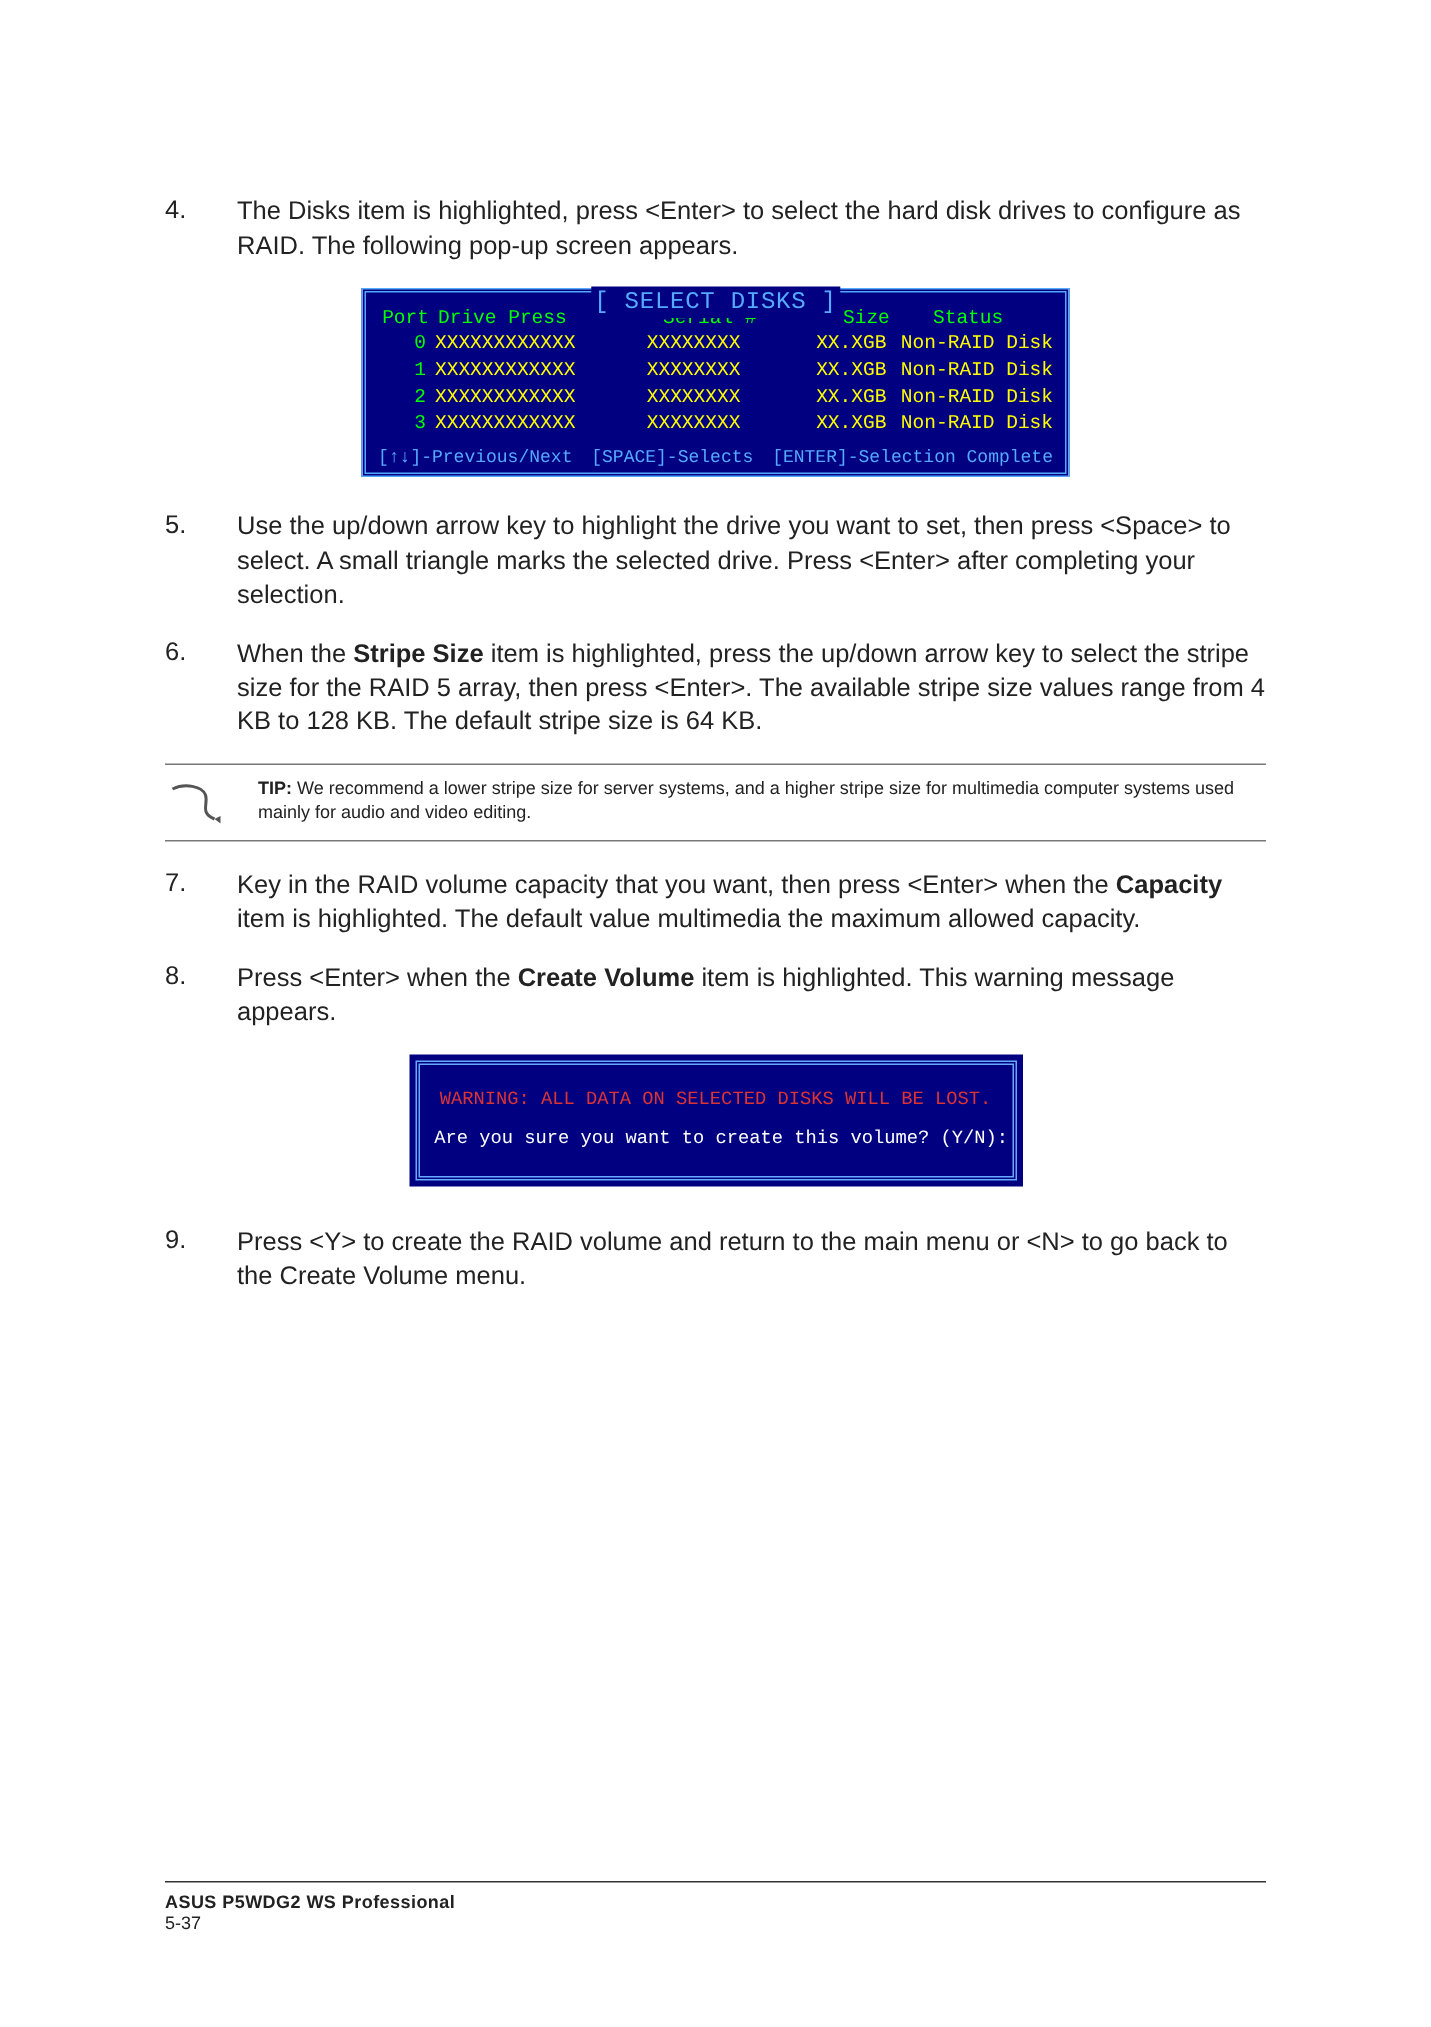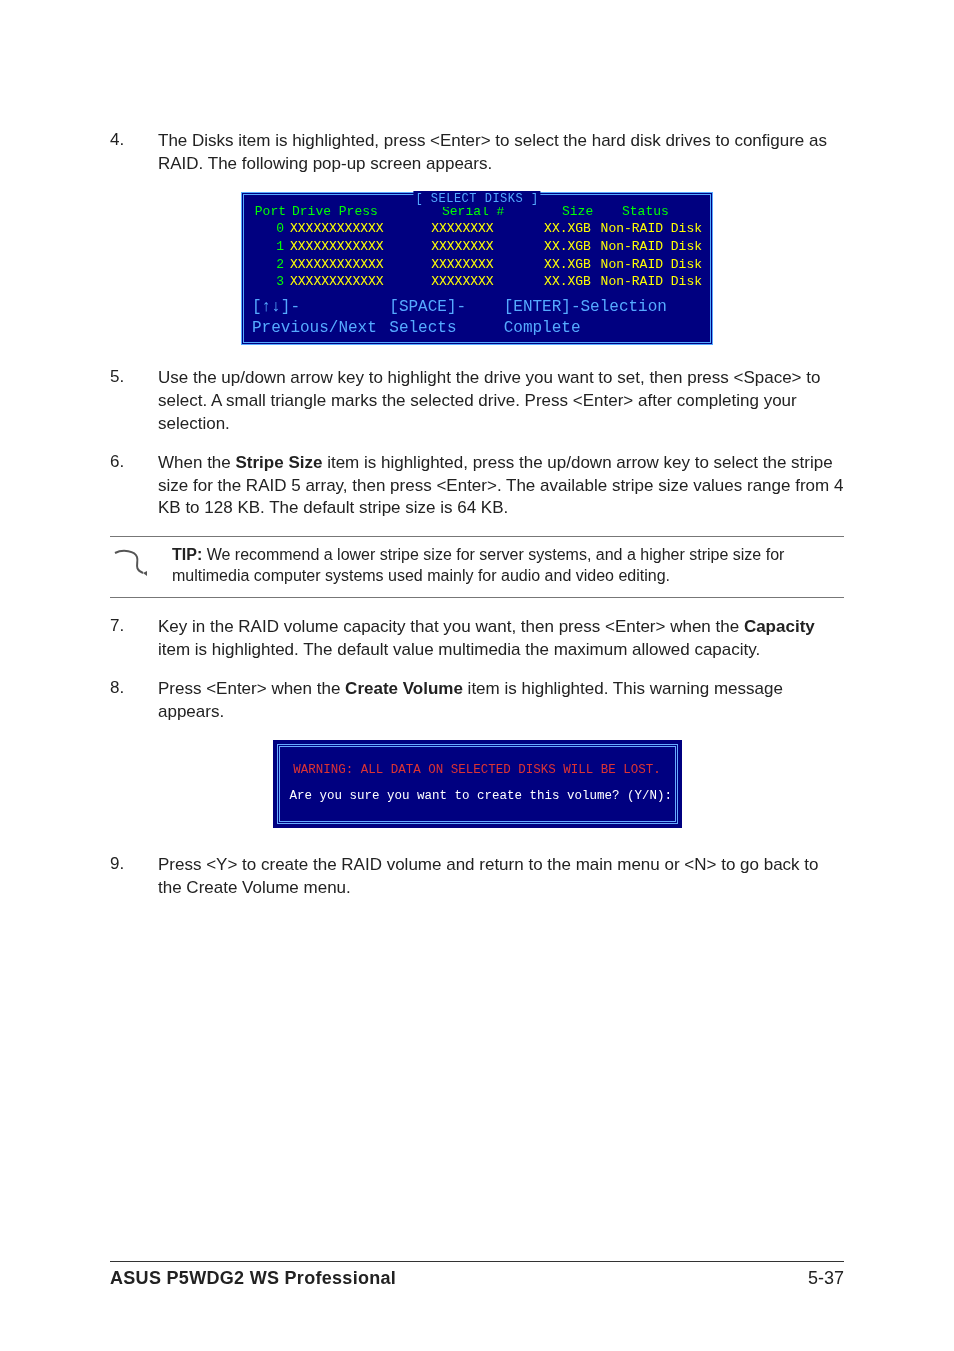--- a/index.html
+++ b/index.html
@@ -4,44 +4,44 @@
 <style>
   * { box-sizing: border-box; margin: 0; padding: 0; }
   body { width: 954px; height: 1351px; background: #fff; font-family: Arial, Helvetica, sans-serif; color: #222; position: relative; }
   .page { padding: 130px 110px 0 110px; }
   .step { display: flex; margin-bottom: 16px; }
   .num { width: 48px; flex: none; font-size: 17px; }
   .body { flex: 1; font-size: 17px; line-height: 1.35; }
   .body .bold { font-weight: bold; }
   .termbox { width: 472px; margin: 12px auto 22px auto; background: #000080; color: #5af; font-family: "Courier New", monospace; font-size: 13px; line-height: 1.35; position: relative; padding: 0; }
   .termbox .outer { border: 3px double #5af; padding: 2px; }
-  .termbox .title { position: absolute; top: -1px; left: 50%; transform: translateX(-50%); background: #000080; color: #5af; padding: 0 2px; font-size: 12px; letter-spacing: .5px; }
+  .termbox .title { position: absolute; top: -1px; left: 50%; transform: translateX(-50%); background: #000080; color: #5af; padding: 0 2px; font-size: 16px; letter-spacing: .5px; }
   .termbox .headerrow { color: #0f0; padding: 6px 6px 0 6px; display: flex; }
   .termbox .rows { padding: 0 6px 6px 6px; }
   .termbox .row { display: flex; }
   .termbox .row.hl { background: #000080; }
   .termbox .row span, .termbox .headerrow span { white-space: pre; }
   .c-port { width: 40px; text-align: right; padding-right: 6px; }
   .c-model { width: 150px; }
   .c-serial { width: 120px; }
   .c-size { width: 60px; }
   .c-status { flex: 1; }
   .yellow { color: #ff0; }
   .green { color: #0f0; }
   .termbox .msg { text-align: center; color: #0f0; padding: 14px 0 6px 0; }
-  .termbox .footer { display: flex; justify-content: space-between; padding: 0 6px 0 6px; color: #5af; font-size: 16px; border-top: 0; }
+  .termbox .footer { display: flex; justify-content: space-between; padding: 0 6px 0 6px; color: #5af; font-size: 12px; border-top: 0; }
   .tipbox { border-top: 1px solid #777; border-bottom: 1px solid #777; padding: 8px 0 10px 0; margin: 8px 0 18px 0; display: flex; gap: 18px; }
   .tipicon { width: 44px; flex: none; display:flex; align-items:flex-start; justify-content:center; padding-top:2px; }
-  .tiptext { flex: 1; font-size: 16px; line-height: 1.3; }
+  .tiptext { flex: 1; font-size: 12px; line-height: 1.3; }
   .tiptext .tiplabel { font-weight: bold; }
   .warnbox { width: 409px; margin: 12px auto 26px auto; background: #000080; padding: 4px; }
   .warnbox .inner { border: 3px double #6af; padding: 16px 10px 18px 10px; text-align: center; font-family: "Courier New", monospace; }
   .warnbox .l1 { color: #d33; font-size: 12.5px; margin-bottom: 12px; white-space: pre; }
   .warnbox .l2 { color: #fff; font-size: 12.5px; white-space: pre; }
-  .pagefoot { position: absolute; bottom: 62px; left: 110px; right: 110px; border-top: 1px solid #333; padding-top: 6px; display: flex; justify-content: space-between; font-size: 18px; }
+  .pagefoot { position: absolute; bottom: 62px; left: 110px; right: 110px; border-top: 1px solid #333; padding-top: 6px; display: flex; justify-content: space-between; font-size: 12px; flex-direction: column; }
   .pagefoot .prod { font-weight: bold; letter-spacing: .3px; }
   .pagefoot .pn { font-weight: normal; }
 </style>
 </head>
 <body>
 
 <div class="page">
 
   <div class="step">
     <div class="num">4.</div>

